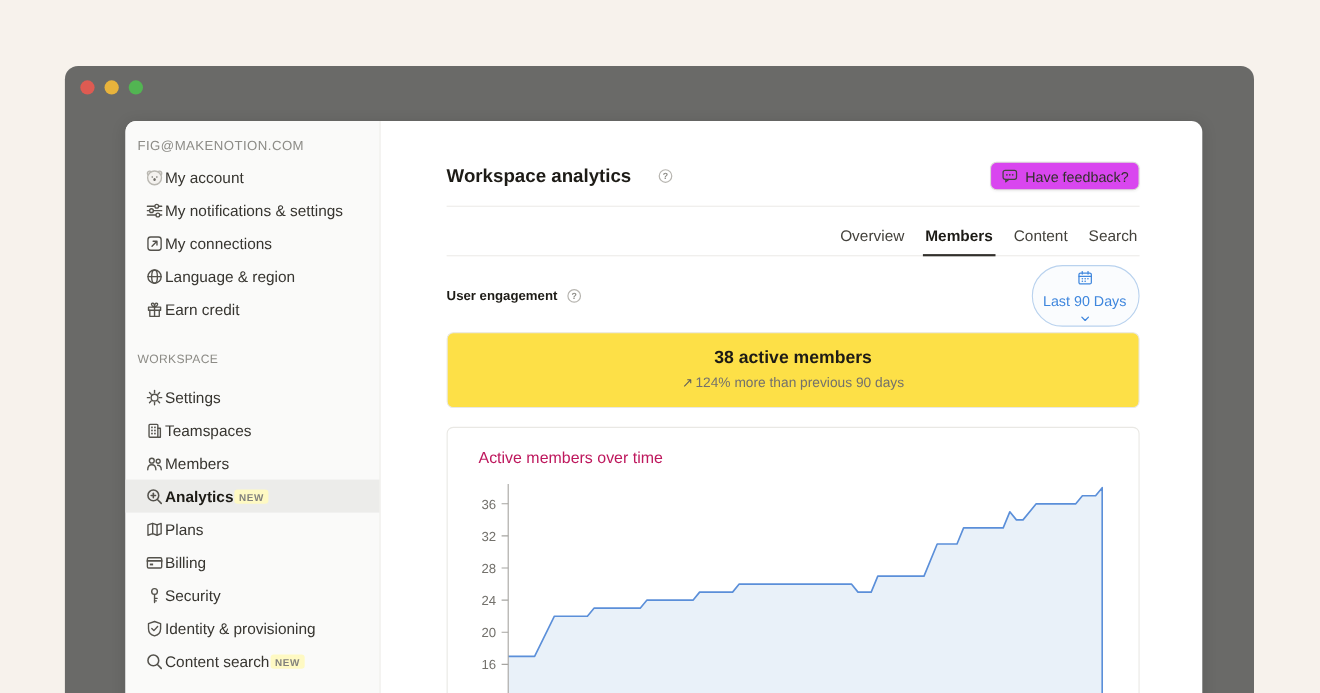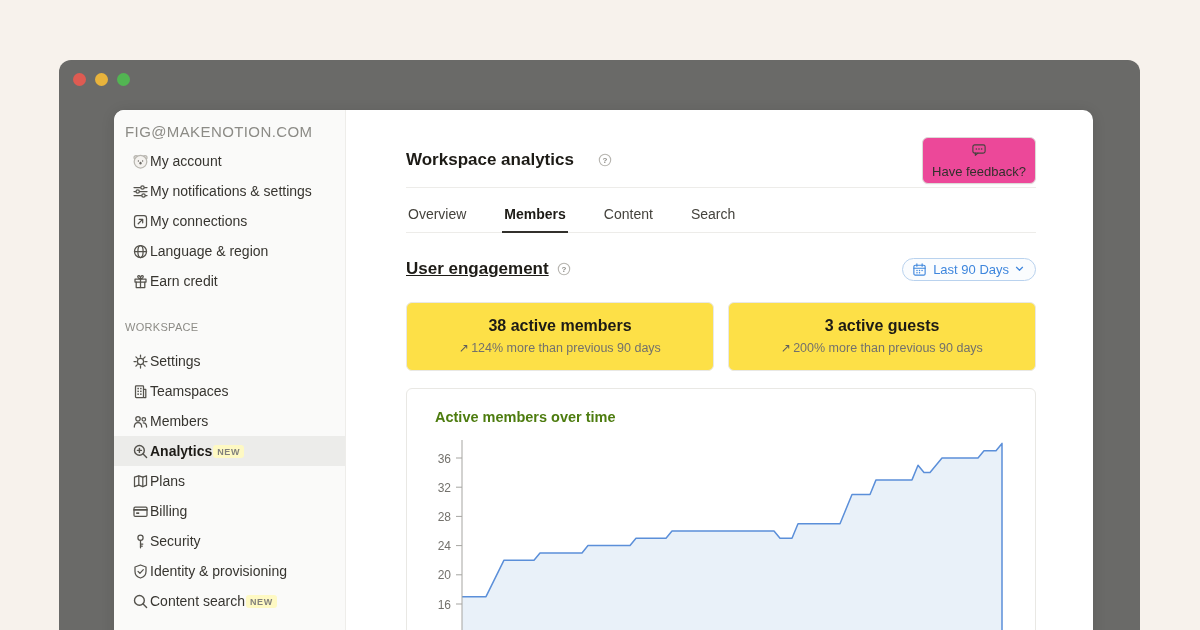--- a/index.html
+++ b/index.html
@@ -25,21 +25,21 @@
     background:#FFFFFF; border-radius:10px 10px 0 0; display:flex; overflow:hidden;
     box-shadow:0 2px 14px rgba(0,0,0,0.12);
   }
 
   
   .sidebar {
     width:232px; flex-shrink:0; background:#FAFAF9;
     border-right:1px solid #EEEDEA; padding-top:15px;
   }
   .sidebar-email {
-    padding:0 11px; font-size:15px; font-weight:500; letter-spacing:0.4px;
+    padding:0 11px; font-size:12px; font-weight:500; letter-spacing:0.4px;
     color:#8C8B86; margin-bottom:7px; line-height:14px;
   }
   .side-item {
     display:flex; align-items:center; gap:1px; padding:5px 8px 5px 18px;
     font-size:14px; line-height:20px; color:#373530; cursor:pointer;
   }
   .side-item .icon { width:17px; height:17px; flex-shrink:0; display:flex; align-items:center; justify-content:center; }
   .side-item svg { stroke:#54524C; fill:none; stroke-width:1.25; stroke-linecap:round; stroke-linejoin:round; }
   .side-item.selected { background:#ECECEA; font-weight:600; color:#1D1B16; }
   .side-label { flex:0 1 auto; }
@@ -52,59 +52,59 @@
     background:#fef9c3; border-radius:3px; padding:2px 4px 1px; line-height:10px;
   }
 
   
   .main { flex:1; padding:38px 62px 0 60px; position:relative; }
   .main-header { display:flex; justify-content:space-between; align-items:center; height:24px; }
   .page-title-row { display:flex; align-items:center; gap:24px; }
   .page-title { font-size:17px; font-weight:700; color:#1D1B16; }
   .help-icon { display:inline-flex; cursor:pointer; }
   .feedback-btn {
-    display:flex; align-items:center; gap:6px; background:#ec4899;
+    display:flex; align-items:center; gap:6px; background:#d946ef;
     border:1px solid #DCDAD6; border-radius:6px; padding:4px 9px;
-    font-size:13px; color:#32302C; cursor:pointer; box-shadow:0 1px 2px rgba(0,0,0,0.04);flex-direction:column;
+    font-size:13px; color:#32302C; cursor:pointer; box-shadow:0 1px 2px rgba(0,0,0,0.04);
   }
   .feedback-btn svg { stroke:#45433E; fill:none; stroke-width:1.2; stroke-linecap:round; stroke-linejoin:round; }
   .divider { height:1px; background:#EDECE9; margin-top:15px; }
 
-  .tabs { display:flex; gap:34px; margin-top:11px; border-bottom:1px solid #EDECE9; }
+  .tabs { display:flex; gap:15px; margin-top:11px; border-bottom:1px solid #EDECE9;justify-content:flex-end; }
   .tab {
     font-size:14px; color:#44423C; padding:7px 2px 9px; cursor:pointer;
     border-bottom:2px solid transparent; margin-bottom:-1px;
   }
   .tab.active { color:#1D1B16; font-weight:600; border-bottom-color:#32302C; }
 
   .engagement-header { display:flex; justify-content:space-between; align-items:center; margin-top:23px; height:26px; }
   .section-title-row { display:flex; align-items:center; gap:8px; }
-  .section-title { font-size:17px; font-weight:700; color:#1D1B16;text-decoration:underline; }
+  .section-title { font-size:12px; font-weight:700; color:#1D1B16; }
   .range-btn {
     display:flex; align-items:center; gap:6px; background:#FAFCFE;
     border:1px solid #B9D2EE; border-radius:999px; padding:3px 11px 3px 9px;
-    font-size:13px; color:#3E86DD; cursor:pointer;
+    font-size:13px; color:#3E86DD; cursor:pointer;flex-direction:column;
   }
   .range-btn svg.cal { stroke:#3E86DD; fill:none; stroke-width:1.2; stroke-linecap:round; }
   .range-btn svg.chev { stroke:#3E86DD; fill:none; stroke-width:1.4; stroke-linecap:round; stroke-linejoin:round; }
 
   .stat-cards { display:flex; gap:14px; margin-top:20px; }
   .stat-card {
     flex:1; border:1px solid #E9E8E4; border-radius:6px; text-align:center;
     padding:13px 0 14px; background:#fde047;
   }
   .stat-value { font-size:16px; font-weight:700; color:#1D1B16; line-height:19px; }
   .stat-delta { font-size:12.5px; color:#73716C; margin-top:6px; line-height:15px; }
   .trend-icon { color:#5F5E5B; font-family:"DejaVu Sans",sans-serif; font-size:12px; margin-right:2px; }
 
   .chart-card {
     margin-top:17px; border:1px solid #E9E8E4; border-radius:6px;
     padding:19px 0 0 28px; height:300px; background:#fff;
   }
-  .chart-title { font-size:14.5px; font-weight:700; color:#4d7c0f; line-height:18px; }
+  .chart-title { font-size:14.5px; font-weight:400; color:#be185d; line-height:18px; }
   .chart-svg { display:block; margin-top:6px; }
   .chart-svg text { font-family:"Liberation Sans","DejaVu Sans",sans-serif; }
   .help-icon text { font-family:"Liberation Sans","DejaVu Sans",sans-serif; font-weight:600; }
 </style>
 </head>
 <body>
 
 <div class="window">
   <div class="traffic-lights">
     <div class="traffic-dot dot-close"></div>
@@ -359,26 +359,20 @@
         </button>
       </div>
 
       <div class="stat-cards">
         <div class="stat-card">
           <div class="stat-value">38 active members</div>
           <div class="stat-delta">
             <span class="trend-icon">↗</span><span>124% more than previous 90 days</span>
           </div>
         </div>
-        <div class="stat-card">
-          <div class="stat-value">3 active guests</div>
-          <div class="stat-delta">
-            <span class="trend-icon">↗</span><span>200% more than previous 90 days</span>
-          </div>
-        </div>
       </div>
 
       <div class="chart-card">
         <div class="chart-title">Active members over time</div>
         <svg class="chart-svg" width="600" height="230" viewBox="0 0 600 230">
             <path d="M27.0,164.7 L51.0,164.7 L69.0,128.2 L99.0,128.2 L105.0,120.9 L147.0,120.9 L153.0,113.6 L195.0,113.6 L201.0,106.3 L231.0,106.3 L237.0,99.0 L339.0,99.0 L345.0,106.3 L357.0,106.3 L363.0,91.7 L405.0,91.7 L417.0,62.5 L435.0,62.5 L441.0,47.9 L477.0,47.9 L483.0,33.3 L489.0,40.6 L495.0,40.6 L507.0,26.0 L543.0,26.0 L549.0,18.7 L561.0,18.7 L567.0,11.4 L567.0,232 L27.0,232 Z" fill="#E9F1F9" stroke="none"></path>
             <path d="M27.0,164.7 L51.0,164.7 L69.0,128.2 L99.0,128.2 L105.0,120.9 L147.0,120.9 L153.0,113.6 L195.0,113.6 L201.0,106.3 L231.0,106.3 L237.0,99.0 L339.0,99.0 L345.0,106.3 L357.0,106.3 L363.0,91.7 L405.0,91.7 L417.0,62.5 L435.0,62.5 L441.0,47.9 L477.0,47.9 L483.0,33.3 L489.0,40.6 L495.0,40.6 L507.0,26.0 L543.0,26.0 L549.0,18.7 L561.0,18.7 L567.0,11.4 L567.0,232" fill="none" stroke="#5B8FD9" stroke-width="1.5" stroke-linejoin="round"></path>
             <line x1="27" y1="8" x2="27" y2="232" stroke="#A6A5A1" stroke-width="1"></line>
             <line x1="21" y1="172" x2="27" y2="172" stroke="#A6A5A1" stroke-width="1"></line>
             <text x="16" y="176.5" text-anchor="end" fill="#73716C" font-size="12">16</text>

